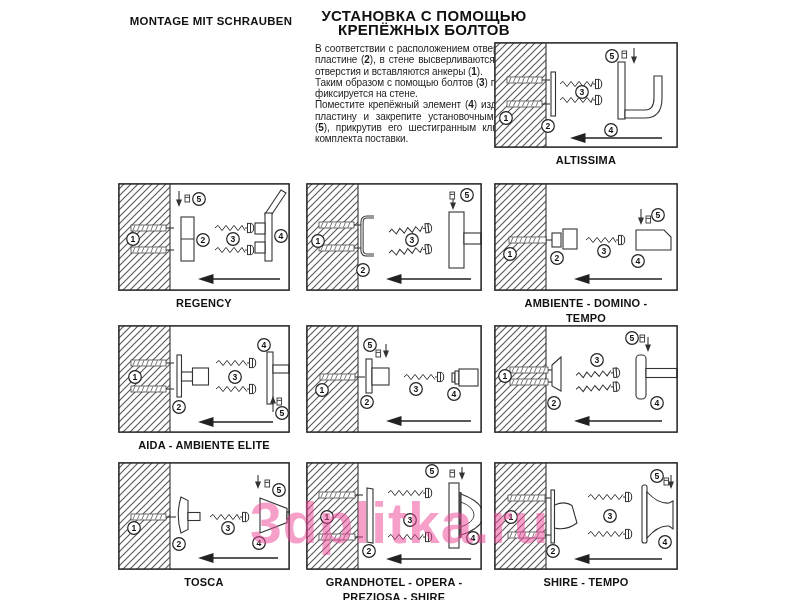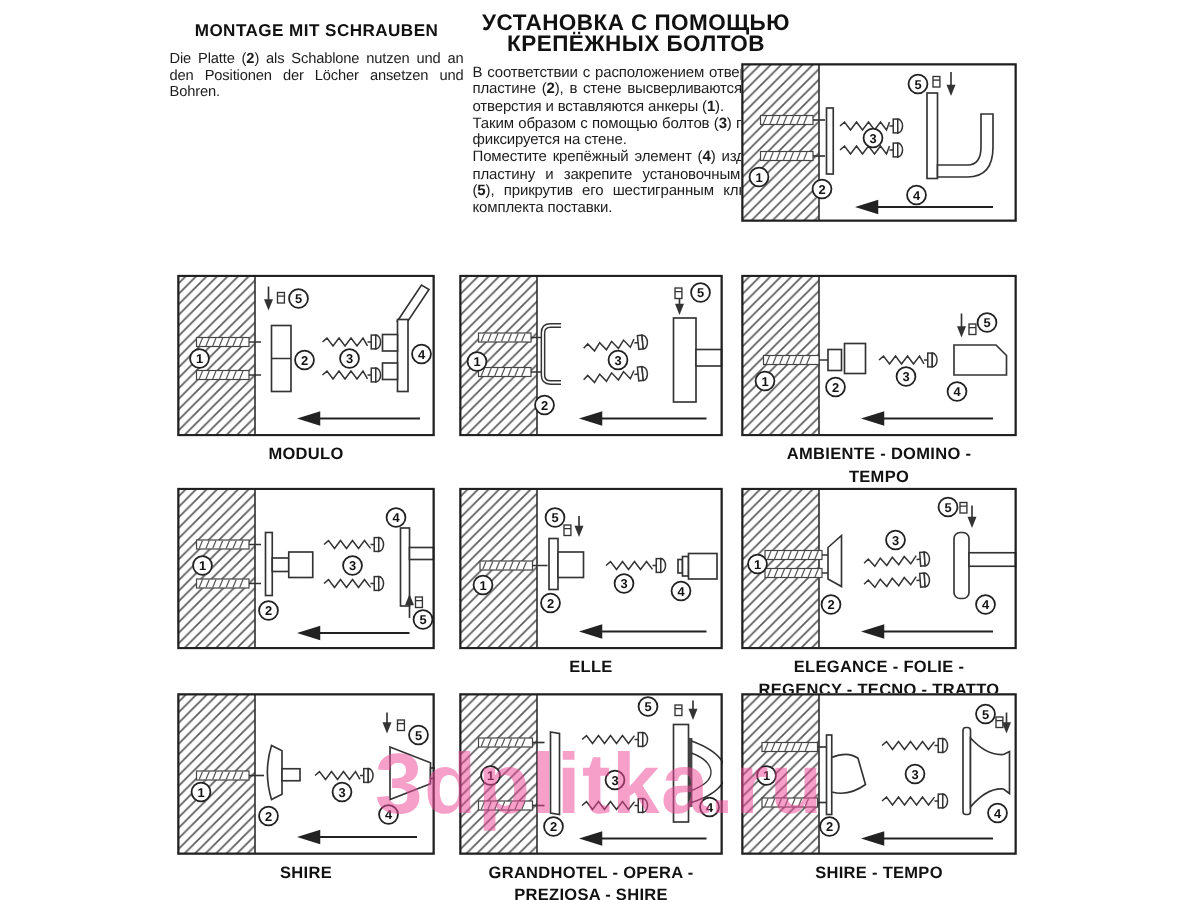--- a/index.html
+++ b/index.html
@@ -42,21 +42,20 @@
     <pattern id="hatch" width="7" height="7" patternUnits="userSpaceOnUse">
       <path d="M0,7 l7,-7 M-1.75,1.75 l3.5,-3.5 M5.25,8.75 l3.5,-3.5" stroke="#5a5a5a" stroke-width="1.15"></path>
     </pattern>
   </defs>
 </svg>
 
 <div class="page">
 
   <section class="col col-de">
     <h2>MONTAGE MIT SCHRAUBEN</h2>
-    <p>Die Platte (<b>2</b>) als Schablone nutzen und an den Positionen der Löcher ansetzen und Bohren.</p>
   </section>
 
   <section class="col col-ru">
     <h2>УСТАНОВКА С ПОМОЩЬЮ
 КРЕПЁЖНЫХ БОЛТОВ</h2>
     <p>В соответствии с расположением отверстий на пластине (<b>2</b>), в стене высверливаются дрелью отверстия и вставляются анкеры (<b>1</b>).</p>
     <p>Таким образом с помощью болтов (<b>3</b>) пластина фиксируется на стене.</p>
     <p>Поместите крепёжный элемент (<b>4</b>) изделия на пластину и закрепите установочным винтом (<b>5</b>), прикрутив его шестигранным ключом из комплекта поставки.</p>
   </section>
 
@@ -114,20 +113,21 @@
         <line x1="140" y1="6" x2="140" y2="15" stroke="#333" stroke-width="1.1"></line>
         <path d="M 140,22 l -3,-7.5 l 6,0 z" fill="#333"></path>
         <rect x="124" y="20" width="7" height="57" fill="#fff" stroke="#333" stroke-width="1.1"></rect>
         <path d="M 131,76 L 151,76 Q 168,76 168,56 L 168,34 L 160,34 L 160,56 Q 160,68 151,68 L 131,68 Z" fill="#fff" stroke="#333" stroke-width="1.1"></path>
         <circle cx="117" cy="88" r="6.3" fill="#fff" stroke="#222" stroke-width="1.2"></circle>
         <text x="117" y="91" text-anchor="middle" font-size="8.6" font-weight="bold" font-family="Liberation Sans, sans-serif" fill="#111">4</text>
         <line x1="168" y1="96" x2="90" y2="96" stroke="#222" stroke-width="1.3"></line>
         <path d="M 76,96 l 15.5,-4.9 l 0,9.8 z" fill="#222"></path>
         <rect x="0.9" y="0.9" width="182.2" height="104.2" fill="none" stroke="#1f1f1f" stroke-width="1.5"></rect>
       </svg>
+    <figcaption>ALTISSIMA</figcaption>
   </figure>
 
   <figure class="fig f-modulo">
     <svg class="diag" viewBox="0 0 172 108" width="172" height="108">
         <rect x="1" y="1" width="51" height="106" fill="url(#hatch)"></rect>
         <line x1="52" y1="1" x2="52" y2="107" stroke="#333" stroke-width="1.1"></line>
         <g stroke="#555" stroke-width="0.8">
           <rect x="13" y="42" width="35" height="6" fill="#fff" stroke="#444"></rect>
           <line x1="17" y1="42.4" x2="14.8" y2="47.6"></line>
           <line x1="21.5" y1="42.4" x2="19.3" y2="47.6"></line>
@@ -180,21 +180,21 @@
         <path d="M 147,31 L 163,7 L 168,10 L 154,31 Z" fill="#fff" stroke="#333" stroke-width="1.1"></path>
         <rect x="147" y="30" width="7" height="48" fill="#fff" stroke="#333" stroke-width="1.1"></rect>
         <rect x="137" y="40" width="10" height="11" fill="#fff" stroke="#333" stroke-width="1.1"></rect>
         <rect x="137" y="59" width="10" height="11" fill="#fff" stroke="#333" stroke-width="1.1"></rect>
         <circle cx="163" cy="53" r="6.3" fill="#fff" stroke="#222" stroke-width="1.2"></circle>
         <text x="163" y="56" text-anchor="middle" font-size="8.6" font-weight="bold" font-family="Liberation Sans, sans-serif" fill="#111">4</text>
         <line x1="162" y1="96" x2="94" y2="96" stroke="#222" stroke-width="1.3"></line>
         <path d="M 80,96 l 15.5,-4.9 l 0,9.8 z" fill="#222"></path>
         <rect x="0.9" y="0.9" width="170.2" height="106.2" fill="none" stroke="#1f1f1f" stroke-width="1.5"></rect>
       </svg>
-    <figcaption>MODULO</figcaption>
+    <figcaption>REGENCY</figcaption>
   </figure>
 
   <figure class="fig f-quattro">
     <svg class="diag" viewBox="0 0 176 108" width="176" height="108">
         <rect x="1" y="1" width="51" height="106" fill="url(#hatch)"></rect>
         <line x1="52" y1="1" x2="52" y2="107" stroke="#333" stroke-width="1.1"></line>
         <g stroke="#555" stroke-width="0.8">
           <rect x="13" y="39" width="35" height="6" fill="#fff" stroke="#444"></rect>
           <line x1="17" y1="39.4" x2="14.8" y2="44.6"></line>
           <line x1="21.5" y1="39.4" x2="19.3" y2="44.6"></line>
@@ -356,20 +356,21 @@
         <g stroke="#333" stroke-width="0.9" fill="#fff">
           <rect x="159" y="73" width="4.6" height="7"></rect>
           <line x1="159" y1="75.4" x2="163.6" y2="75.4"></line>
         </g>
         <circle cx="164" cy="88" r="6.3" fill="#fff" stroke="#222" stroke-width="1.2"></circle>
         <text x="164" y="91" text-anchor="middle" font-size="8.6" font-weight="bold" font-family="Liberation Sans, sans-serif" fill="#111">5</text>
         <line x1="155" y1="97" x2="94" y2="97" stroke="#222" stroke-width="1.3"></line>
         <path d="M 80,97 l 15.5,-4.9 l 0,9.8 z" fill="#222"></path>
         <rect x="0.9" y="0.9" width="170.2" height="106.2" fill="none" stroke="#1f1f1f" stroke-width="1.5"></rect>
       </svg>
+    <figcaption>AIDA - AMBIENTE ELITE</figcaption>
   </figure>
 
   <figure class="fig f-elle">
     <svg class="diag" viewBox="0 0 176 108" width="176" height="108">
         <rect x="1" y="1" width="51" height="106" fill="url(#hatch)"></rect>
         <line x1="52" y1="1" x2="52" y2="107" stroke="#333" stroke-width="1.1"></line>
         <g stroke="#555" stroke-width="0.8">
           <rect x="14" y="49" width="35" height="6" fill="#fff" stroke="#444"></rect>
           <line x1="18" y1="49.4" x2="15.8" y2="54.6"></line>
           <line x1="22.5" y1="49.4" x2="20.3" y2="54.6"></line>
@@ -404,21 +405,20 @@
         <text x="110" y="67" text-anchor="middle" font-size="8.6" font-weight="bold" font-family="Liberation Sans, sans-serif" fill="#111">3</text>
         <rect x="146" y="48" width="3" height="9" fill="#fff" stroke="#333" stroke-width="1.1"></rect>
         <rect x="149" y="46" width="4" height="13" fill="#fff" stroke="#333" stroke-width="1.1"></rect>
         <rect x="153" y="44" width="19" height="17" fill="#fff" stroke="#333" stroke-width="1.1"></rect>
         <circle cx="148" cy="69" r="6.3" fill="#fff" stroke="#222" stroke-width="1.2"></circle>
         <text x="148" y="72" text-anchor="middle" font-size="8.6" font-weight="bold" font-family="Liberation Sans, sans-serif" fill="#111">4</text>
         <line x1="165" y1="96" x2="94" y2="96" stroke="#222" stroke-width="1.3"></line>
         <path d="M 80,96 l 15.5,-4.9 l 0,9.8 z" fill="#222"></path>
         <rect x="0.9" y="0.9" width="174.2" height="106.2" fill="none" stroke="#1f1f1f" stroke-width="1.5"></rect>
       </svg>
-    <figcaption>ELLE</figcaption>
   </figure>
 
   <figure class="fig f-elegance">
     <svg class="diag" viewBox="0 0 184 108" width="184" height="108">
         <rect x="1" y="1" width="51" height="106" fill="url(#hatch)"></rect>
         <line x1="52" y1="1" x2="52" y2="107" stroke="#333" stroke-width="1.1"></line>
         <g stroke="#555" stroke-width="0.8">
           <rect x="16" y="42" width="38" height="6" fill="#fff" stroke="#444"></rect>
           <line x1="20" y1="42.4" x2="17.8" y2="47.6"></line>
           <line x1="24.5" y1="42.4" x2="22.3" y2="47.6"></line>
@@ -470,22 +470,20 @@
         <g stroke="#333" stroke-width="0.9" fill="#fff">
           <rect x="146" y="10" width="4.6" height="7"></rect>
           <line x1="146" y1="12.4" x2="150.6" y2="12.4"></line>
         </g>
         <line x1="154" y1="12" x2="154" y2="20" stroke="#333" stroke-width="1.1"></line>
         <path d="M 154,27 l -3,-7.5 l 6,0 z" fill="#333"></path>
         <line x1="168" y1="96" x2="94" y2="96" stroke="#222" stroke-width="1.3"></line>
         <path d="M 80,96 l 15.5,-4.9 l 0,9.8 z" fill="#222"></path>
         <rect x="0.9" y="0.9" width="182.2" height="106.2" fill="none" stroke="#1f1f1f" stroke-width="1.5"></rect>
       </svg>
-    <figcaption>ELEGANCE - FOLIE -
-REGENCY - TECNO - TRATTO</figcaption>
   </figure>
 
   <figure class="fig f-miss">
     <svg class="diag" viewBox="0 0 172 108" width="172" height="108">
         <rect x="1" y="1" width="51" height="106" fill="url(#hatch)"></rect>
         <line x1="52" y1="1" x2="52" y2="107" stroke="#333" stroke-width="1.1"></line>
         <g stroke="#555" stroke-width="0.8">
           <rect x="13" y="52" width="35" height="6" fill="#fff" stroke="#444"></rect>
           <line x1="17" y1="52.4" x2="14.8" y2="57.6"></line>
           <line x1="21.5" y1="52.4" x2="19.3" y2="57.6"></line>
@@ -519,21 +517,21 @@
         <g stroke="#333" stroke-width="0.9" fill="#fff">
           <rect x="147" y="18" width="4.6" height="7"></rect>
           <line x1="147" y1="20.4" x2="151.6" y2="20.4"></line>
         </g>
         <circle cx="161" cy="28" r="6.3" fill="#fff" stroke="#222" stroke-width="1.2"></circle>
         <text x="161" y="31" text-anchor="middle" font-size="8.6" font-weight="bold" font-family="Liberation Sans, sans-serif" fill="#111">5</text>
         <line x1="160" y1="96" x2="94" y2="96" stroke="#222" stroke-width="1.3"></line>
         <path d="M 80,96 l 15.5,-4.9 l 0,9.8 z" fill="#222"></path>
         <rect x="0.9" y="0.9" width="170.2" height="106.2" fill="none" stroke="#1f1f1f" stroke-width="1.5"></rect>
       </svg>
-    <figcaption>SHIRE</figcaption>
+    <figcaption>TOSCA</figcaption>
   </figure>
 
   <figure class="fig f-grandhotel">
     <svg class="diag" viewBox="0 0 176 108" width="176" height="108">
         <rect x="1" y="1" width="51" height="106" fill="url(#hatch)"></rect>
         <line x1="52" y1="1" x2="52" y2="107" stroke="#333" stroke-width="1.1"></line>
         <g stroke="#555" stroke-width="0.8">
           <rect x="13" y="30" width="36" height="6" fill="#fff" stroke="#444"></rect>
           <line x1="17" y1="30.4" x2="14.8" y2="35.6"></line>
           <line x1="21.5" y1="30.4" x2="19.3" y2="35.6"></line>

